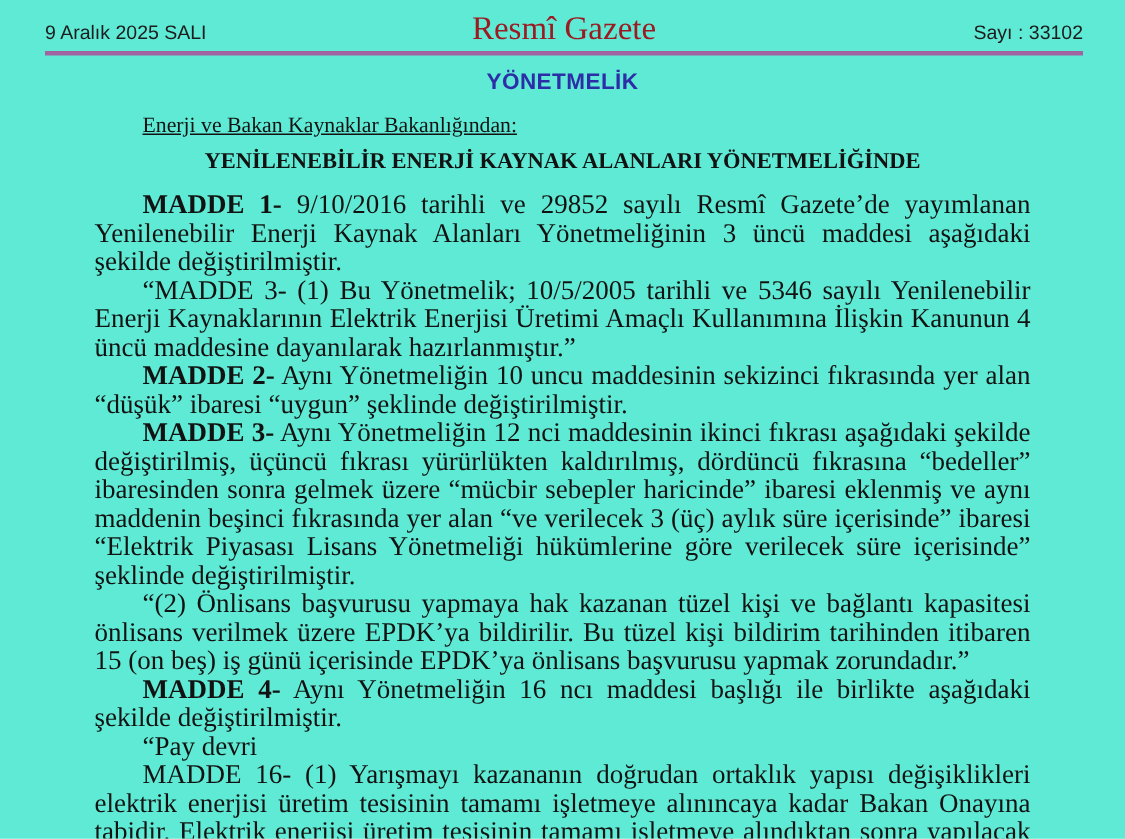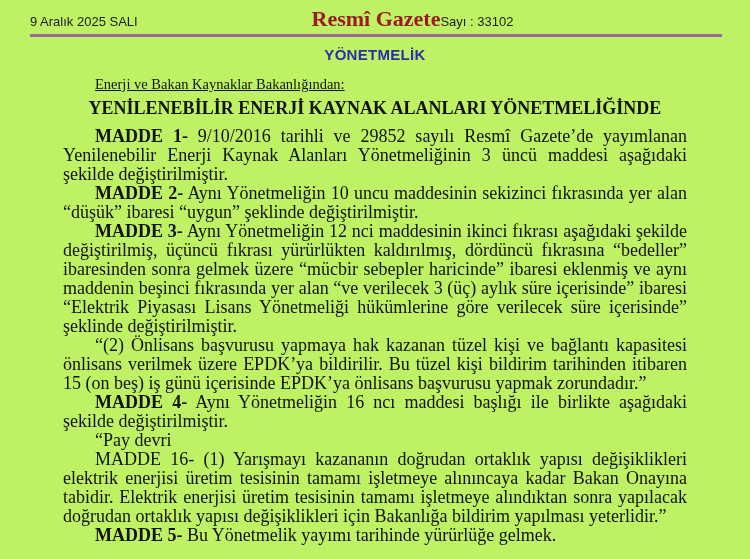--- a/index.html
+++ b/index.html
@@ -13,41 +13,41 @@
   body {
     width: 750px; height: 559px;
     background: #ffffff;
     font-family: "Liberation Serif", "DejaVu Serif", serif;
     color: var(--ink);
   }
   .page {
     position: relative;
     width: 750px; height: 559px;
     overflow: hidden;
-    background: #bef264;
+    background: #5eead4;
   }
   
   .masthead {
     position: absolute;
     top: 6px; left: 30px; right: 28px;
     display: flex; align-items: baseline;
   }
   .masthead .side {
     flex: 1 1 0;
     font-family: "Liberation Sans", "DejaVu Sans", sans-serif;
     font-size: 13px;
     color: #1c1c1c;
     padding-top: 8px;
   }
   .masthead .side.left  { text-align: left; }
-  .masthead .side.right { }
+  .masthead .side.right { text-align: right; }
   .masthead .gazette-title {
     flex: 0 0 auto;
     font-family: "Liberation Serif", "DejaVu Serif", serif;
-    font-weight: bold;
+    font-weight: normal;
     font-size: 22px;
     color: var(--gazette-red);
     text-align: center;
     line-height: 26px;
   }
   .header-divider {
     position: absolute;
     top: 34px; left: 30px; right: 28px;
     height: 3px;
     background: var(--rule-purple);
@@ -71,21 +71,21 @@
   .authority {
     margin: 0 0 0 32px;
     font-size: 14.5px;
     line-height: 18px;
     text-decoration: underline;
   }
   .doc-title {
     margin: 7px 0 9px 0;
     text-align: center;
     font-weight: bold;
-    font-size: 18px;
+    font-size: 15px;
     line-height: 17.5px;
   }
   .paragraphs p {
     margin: 0;
     text-align: justify;
     text-indent: 32px;
     font-size: 18px;
     line-height: 19px;
   }
   .paragraphs p strong { font-weight: bold; }
@@ -107,20 +107,21 @@
 
   <div class="doc">
     <p class="authority">Enerji ve Bakan Kaynaklar Bakanlığından:</p>
 
     <div class="doc-title">
       <div>YENİLENEBİLİR ENERJİ KAYNAK ALANLARI YÖNETMELİĞİNDE</div>
     </div>
 
     <div class="paragraphs">
       <p><strong>MADDE 1-</strong><span> 9/10/2016 tarihli ve 29852 sayılı Resmî Gazete’de yayımlanan Yenilenebilir Enerji Kaynak Alanları Yönetmeliğinin 3 üncü maddesi aşağıdaki şekilde değiştirilmiştir.</span></p>
+      <p><strong></strong><span>“MADDE 3- (1) Bu Yönetmelik; 10/5/2005 tarihli ve 5346 sayılı Yenilenebilir Enerji Kaynaklarının Elektrik Enerjisi Üretimi Amaçlı Kullanımına İlişkin Kanunun 4 üncü maddesine dayanılarak hazırlanmıştır.”</span></p>
       <p><strong>MADDE 2-</strong><span> Aynı Yönetmeliğin 10 uncu maddesinin sekizinci fıkrasında yer alan “düşük” ibaresi “uygun” şeklinde değiştirilmiştir.</span></p>
       <p><strong>MADDE 3-</strong><span> Aynı Yönetmeliğin 12 nci maddesinin ikinci fıkrası aşağıdaki şekilde değiştirilmiş, üçüncü fıkrası yürürlükten kaldırılmış, dördüncü fıkrasına “bedeller” ibaresinden sonra gelmek üzere “mücbir sebepler haricinde” ibaresi eklenmiş ve aynı maddenin beşinci fıkrasında yer alan “ve verilecek 3 (üç) aylık süre içerisinde” ibaresi “Elektrik Piyasası Lisans Yönetmeliği hükümlerine göre verilecek süre içerisinde” şeklinde değiştirilmiştir.</span></p>
       <p><strong></strong><span>“(2) Önlisans başvurusu yapmaya hak kazanan tüzel kişi ve bağlantı kapasitesi önlisans verilmek üzere EPDK’ya bildirilir. Bu tüzel kişi bildirim tarihinden itibaren 15 (on beş) iş günü içerisinde EPDK’ya önlisans başvurusu yapmak zorundadır.”</span></p>
       <p><strong>MADDE 4-</strong><span> Aynı Yönetmeliğin 16 ncı maddesi başlığı ile birlikte aşağıdaki şekilde değiştirilmiştir.</span></p>
       <p><strong></strong><span>“Pay devri</span></p>
       <p><strong></strong><span>MADDE 16- (1) Yarışmayı kazananın doğrudan ortaklık yapısı değişiklikleri elektrik enerjisi üretim tesisinin tamamı işletmeye alınıncaya kadar Bakan Onayına tabidir. Elektrik enerjisi üretim tesisinin tamamı işletmeye alındıktan sonra yapılacak doğrudan ortaklık yapısı değişiklikleri için Bakanlığa bildirim yapılması yeterlidir.”</span></p>
       <p><strong>MADDE 5-</strong><span> Bu Yönetmelik yayımı tarihinde yürürlüğe gelmek.</span></p>
 
     </div>
   </div>

